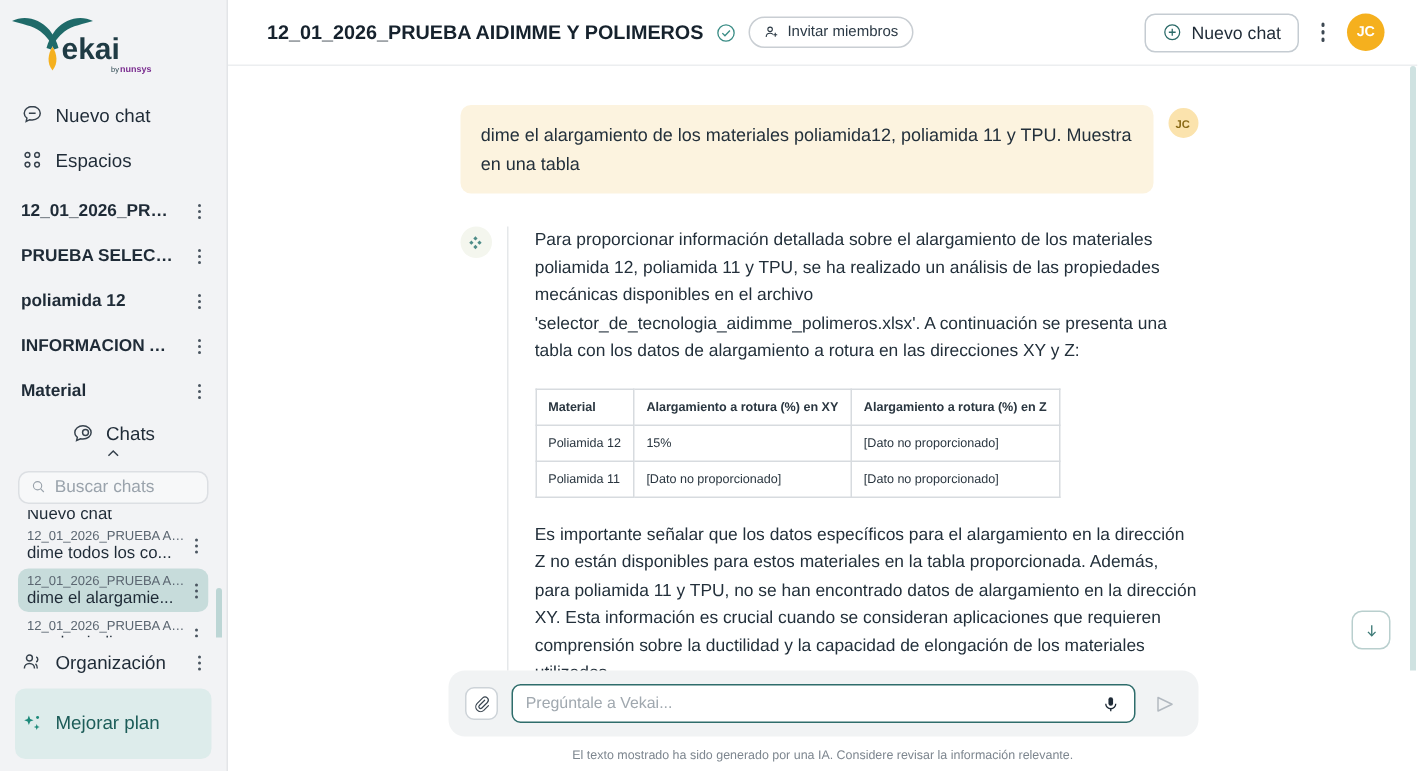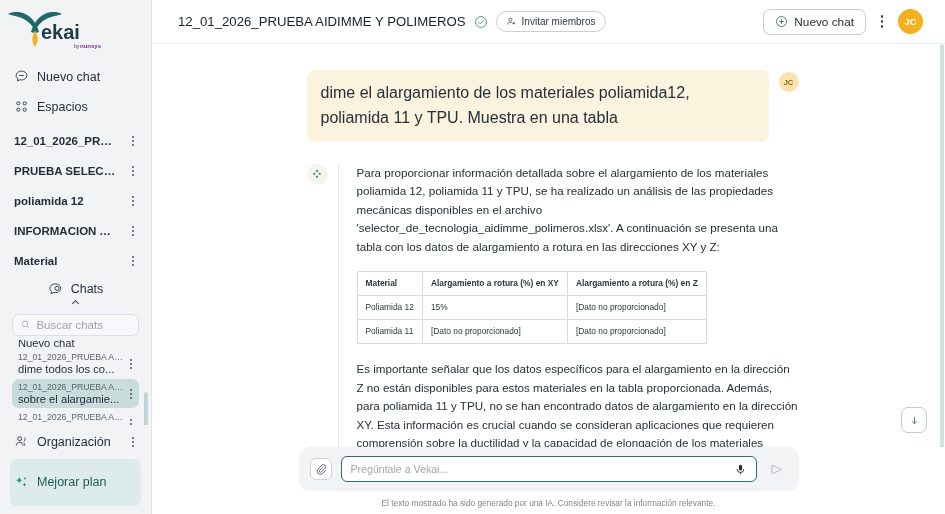--- a/index.html
+++ b/index.html
@@ -119,21 +119,21 @@
     flex: 1 1 auto; height: 514px; display: flex; flex-direction: column;
     background: #ffffff; position: relative; min-width: 0;
   }
   .topbar {
     height: 44px; flex: 0 0 44px;
     display: flex; align-items: center; gap: 8px;
     padding: 0 22px 0 26px; border-bottom: 1px solid #eceef0;
     background: #fff;
   }
   .topbar-title {
-    font-size: 13.2px; font-weight: normal; color: #16222d; white-space: nowrap; text-align: center;
+    font-size: 13.2px; font-weight: bold; color: #16222d; white-space: nowrap; text-align: center;
   }
   .check-circle { width: 14px; height: 14px; flex: 0 0 14px; }
   .invite-btn {
     display: flex; align-items: center; gap: 5px;
     border: 1px solid #c9ced3; border-radius: 13px;
     height: 21px; padding: 0 9px; background: #fff; cursor: pointer;
   }
   .invite-label { font-size: 10px; color: #2b3945; white-space: nowrap; }
   .spacer { flex: 1 1 auto; }
   .newchat-btn {
@@ -157,21 +157,21 @@
   .conv-outer { flex: 1 1 auto; position: relative; overflow: hidden; min-height: 0; }
   .conv {
     position: absolute; inset: 0; overflow: hidden;
     padding: 26px 0 0 0;
   }
   .conv-inner { width: 500px; margin: 0 auto; padding-left: 8px; }
 
   .user-row { display: flex; align-items: flex-start; gap: 10px; justify-content: flex-end; }
   .user-bubble {
     background: #fcf3df; border-radius: 7px; padding: 11px 14px;
-    font-size: 16px; line-height: 1.55; color: #23303b;
+    font-size: 12px; line-height: 1.55; color: #23303b;
     max-width: 466px;
   }
   .user-av {
     width: 20px; height: 20px; border-radius: 50%; background: #fbe3ad;
     color: #8a6a16; font-size: 7.5px; font-weight: bold;
     display: flex; align-items: center; justify-content: center;
     flex: 0 0 20px; margin-top: 2px;
   }
 
   .ai-row { display: flex; align-items: flex-start; gap: 10px; margin-top: 22px; }
@@ -352,21 +352,21 @@
           <span class="dots">
               <i></i>
               <i></i>
               <i></i>
             </span>
         </div>
 
         <div class="chat-item active">
           <div class="chat-texts">
             <div class="chat-sub">12_01_2026_PRUEBA AI...</div>
-            <div class="chat-main">sobre el alargamie...</div>
+            <div class="chat-main">dime el alargamie...</div>
           </div>
           <span class="dots">
               <i></i>
               <i></i>
               <i></i>
             </span>
         </div>
 
         <div class="chat-item">
           <div class="chat-texts">

